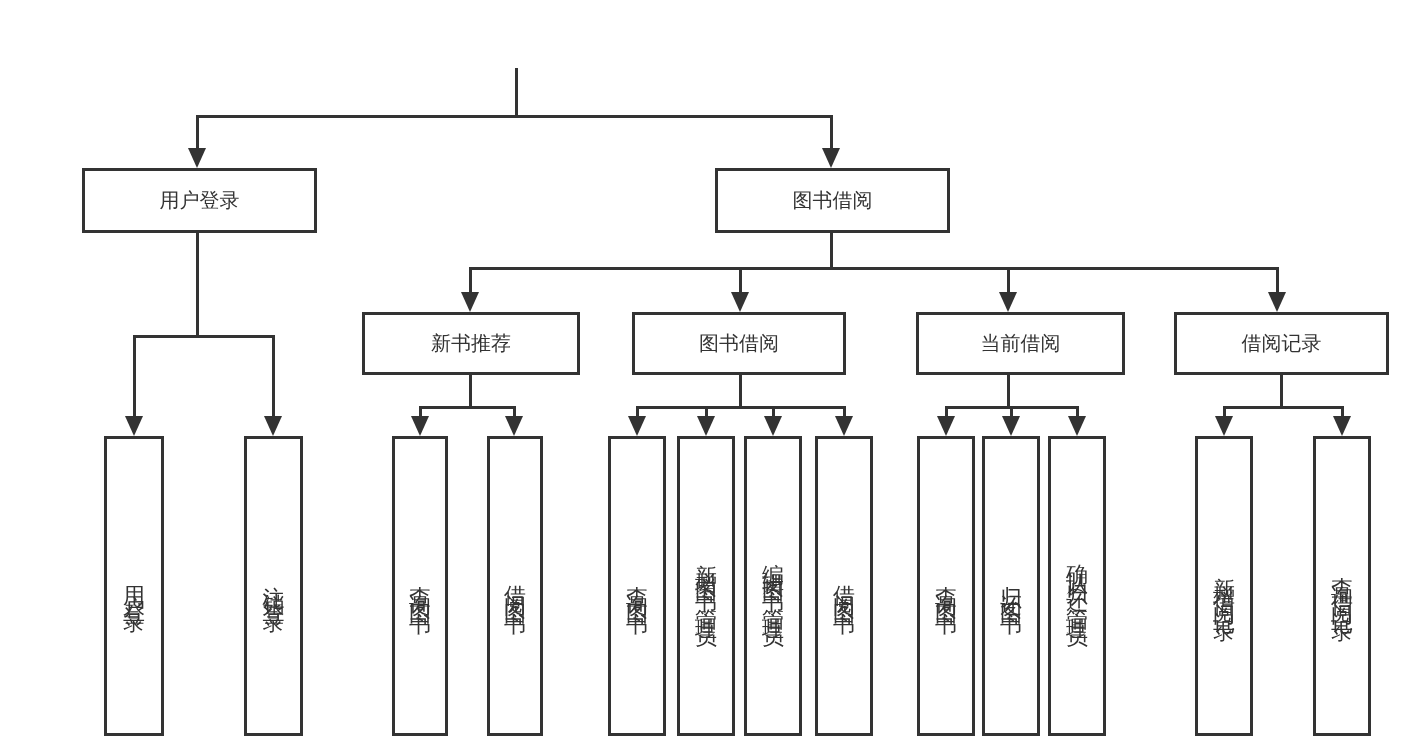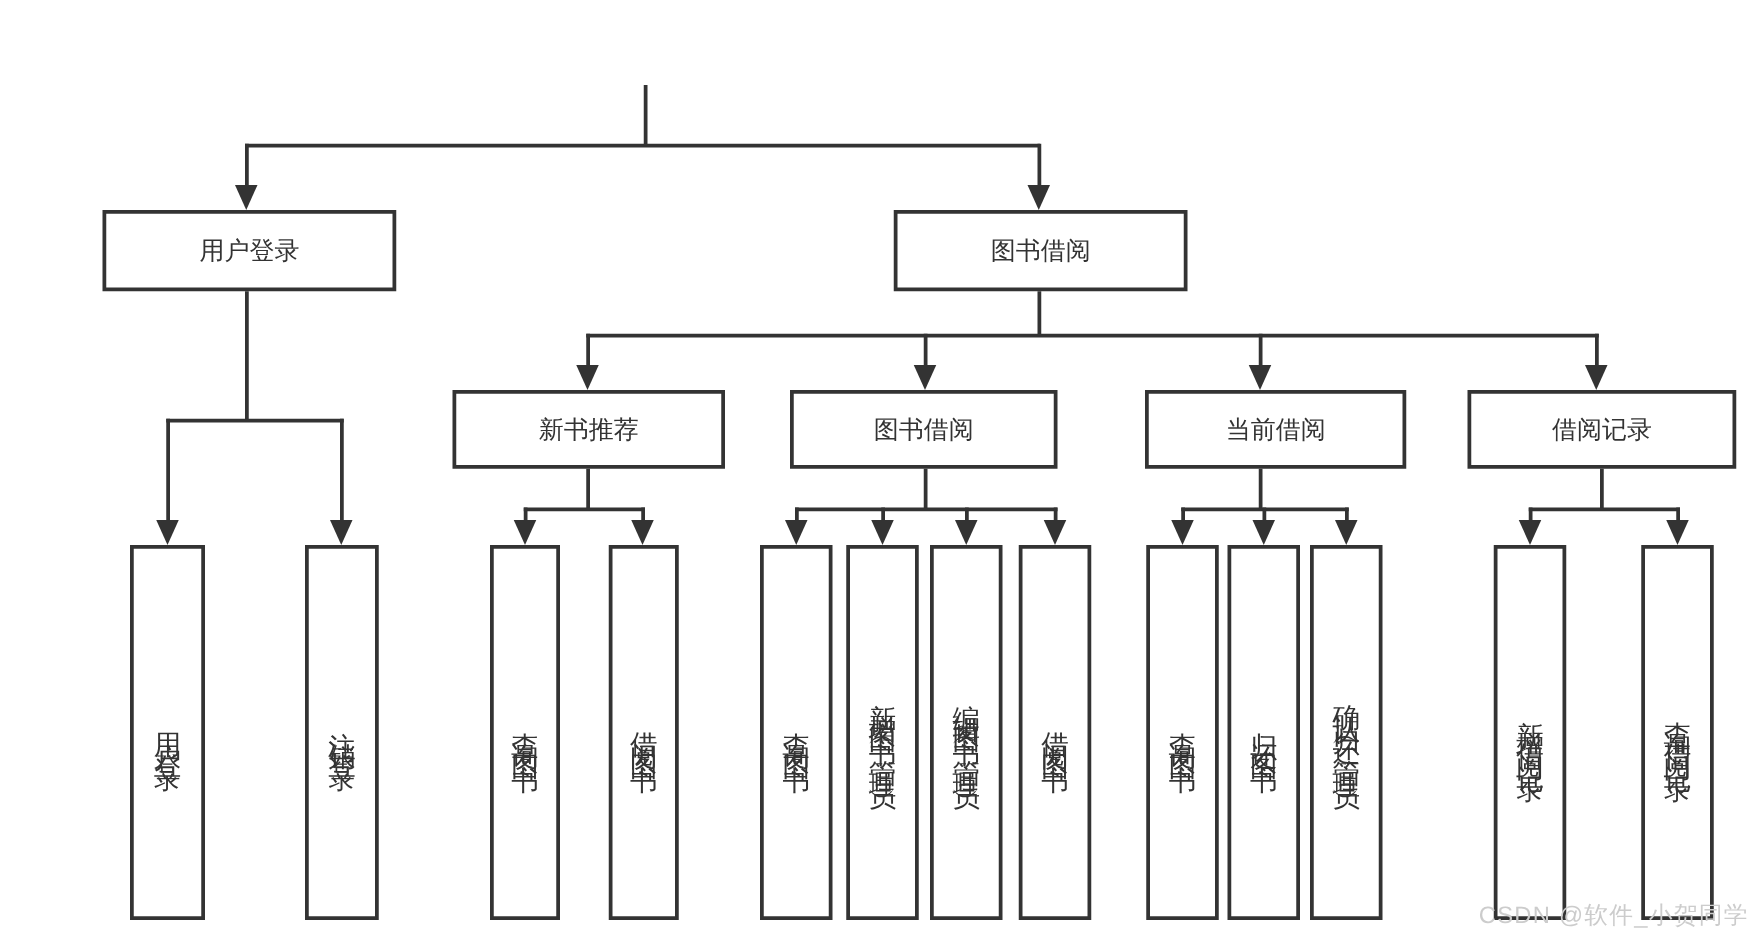--- a/index.html
+++ b/index.html
@@ -146,15 +146,14 @@
     <span class="vlabel">确认归还（管理员）</span>
   </div>
 
   <div class="vbox" style="left:1195px;top:436px;width:58px;height:300px;">
     <span class="vlabel">新增借阅记录</span>
   </div>
   <div class="vbox" style="left:1313px;top:436px;width:58px;height:300px;">
     <span class="vlabel">查询借阅记录</span>
   </div>
 
-  <div class="watermark">CSDN @软件_小贺同学</div>
 
 </div>
 
 </body></html>

